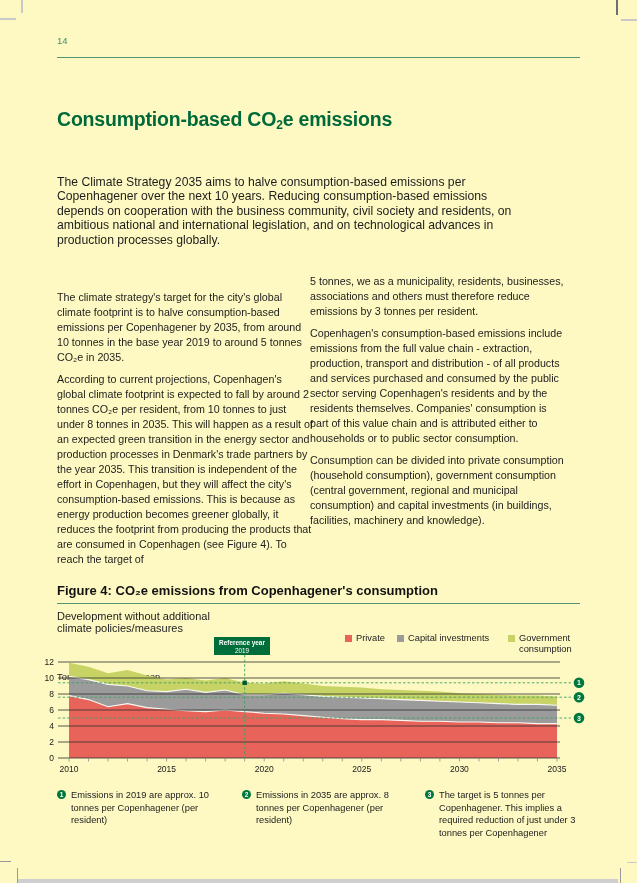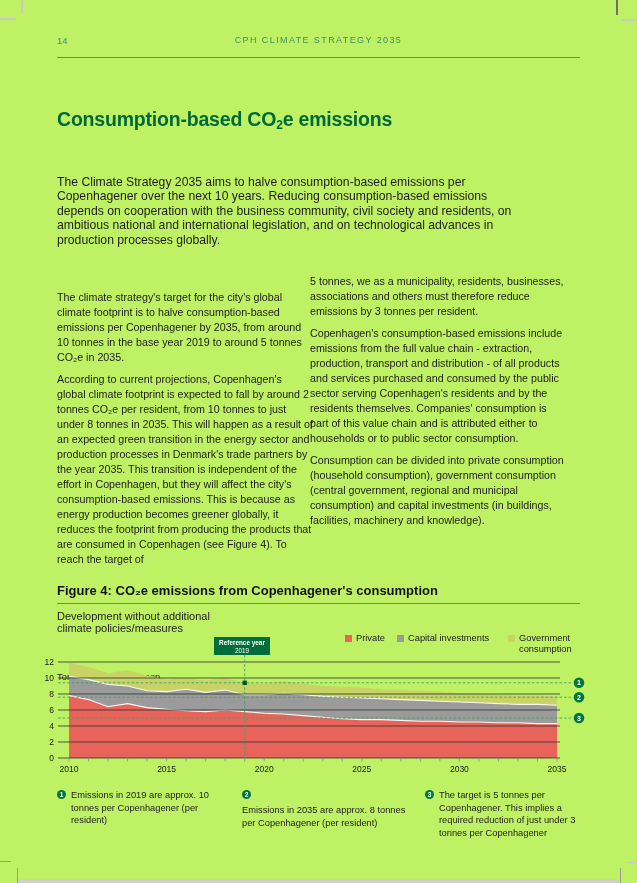--- a/index.html
+++ b/index.html
@@ -1,16 +1,16 @@
 <!DOCTYPE html>
 <html><head>
 <meta charset="utf-8">
 <style>
   html,body{margin:0;padding:0;background:#ffffff;}
-  #page{position:relative;width:637px;height:883px;background:#bef264;overflow:hidden;
+  #page{position:relative;width:637px;height:883px;background:#fef9c3;overflow:hidden;
         font-family:"Liberation Sans","DejaVu Sans",sans-serif;color:#1d1d1b;}
   .abs{position:absolute;}
   
   #page-num{left:57px;top:35px;font-size:9.5px;color:#3f8f65;}
   #header-title{left:0;top:35px;width:637px;text-align:center;font-size:9px;letter-spacing:1.4px;color:#3f8f65;}
   #header-rule{left:57px;top:57px;width:523px;height:1px;background:#4f9673;}
   
   #main-title{left:57px;top:108px;font-size:19.5px;font-weight:bold;color:#00693a;letter-spacing:-0.2px;}
   #main-title .subnum{font-size:12px;vertical-align:-3px;font-weight:bold;}
   
@@ -34,21 +34,21 @@
   #legend-2 .ltxt{display:inline-block;vertical-align:top;width:68px;}
   
   #ref-badge{left:214px;top:637px;width:56px;height:18px;background:#006e3a;color:#fff;
              text-align:center;font-size:6.4px;line-height:8px;padding-top:2px;box-sizing:border-box;}
   #ref-badge .b1{font-weight:bold;}
   
   #chart-wrap{left:40px;top:655px;width:556px;height:125px;}
   
   .footnote{position:absolute;font-size:9.3px;line-height:12.6px;color:#222;display:flex;gap:5px;}
   #fn-0{left:57px;top:789px;width:172px;}
-  #fn-1{left:242px;top:789px;width:172px;flex-direction:column;}
+  #fn-1{left:242px;top:789px;width:172px;}
   #fn-2{left:425px;top:789px;width:168px;}
   .fncircle{flex:0 0 auto;width:9px;height:9px;border-radius:50%;background:#00773c;color:#fff;
             font-size:6.5px;font-weight:bold;text-align:center;line-height:9px;margin-top:1px;}
   
   .mark{position:absolute;background:#9a9a9a;}
   .mark.light{background:#c9c9c9;}
   .mark.dark{background:#6f6f6f;}
   #bottom-strip{position:absolute;left:18px;top:879px;width:600px;height:4px;background:#cfcfcf;}
 </style>
 </head>
@@ -60,21 +60,20 @@
   <div class="mark light" style="left:0;top:18px;width:16px;height:2px;"></div>
   <div class="mark dark" style="left:616px;top:0;width:2px;height:15px;"></div>
   <div class="mark light" style="left:621px;top:19px;width:16px;height:2px;"></div>
   <div class="mark" style="left:0;top:861px;width:11px;height:1px;"></div>
   <div class="mark" style="left:17px;top:868px;width:1px;height:15px;"></div>
   <div class="mark light" style="left:627px;top:862px;width:10px;height:1px;"></div>
   <div class="mark" style="left:620px;top:868px;width:1px;height:15px;"></div>
   <div id="bottom-strip"></div>
 
   <div class="abs" id="page-num">14</div>
-  <div class="abs" id="header-title">CPH CLIMATE STRATEGY 2035</div>
   <div class="abs" id="header-rule"></div>
 
   <div class="abs" id="main-title"><span>Consumption-based CO</span><span class="subnum">2</span><span>e emissions</span></div>
 
   <div class="abs" id="intro">The Climate Strategy 2035 aims to halve consumption-based emissions per Copenhagener over the next 10 years. Reducing consumption-based emissions depends on cooperation with the business community, civil society and residents, on ambitious national and international legislation, and on technological advances in production processes globally.</div>
 
   <div class="abs col" id="col-left">
     <p>The climate strategy's target for the city's global climate footprint is to halve consumption-based emissions per Copenhagener by 2035, from around 10 tonnes in the base year 2019 to around 5 tonnes CO₂e in 2035.</p>
     <p>According to current projections, Copenhagen's global climate footprint is expected to fall by around 2 tonnes CO₂e per resident, from 10 tonnes to just under 8 tonnes in 2035. This will happen as a result of an expected green transition in the energy sector and production processes in Denmark's trade partners by the year 2035. This transition is independent of the effort in Copenhagen, but they will affect the city's consumption-based emissions. This is because as energy production becomes greener globally, it reduces the footprint from producing the products that are consumed in Copenhagen (see Figure 4). To reach the target of</p>
   </div>

